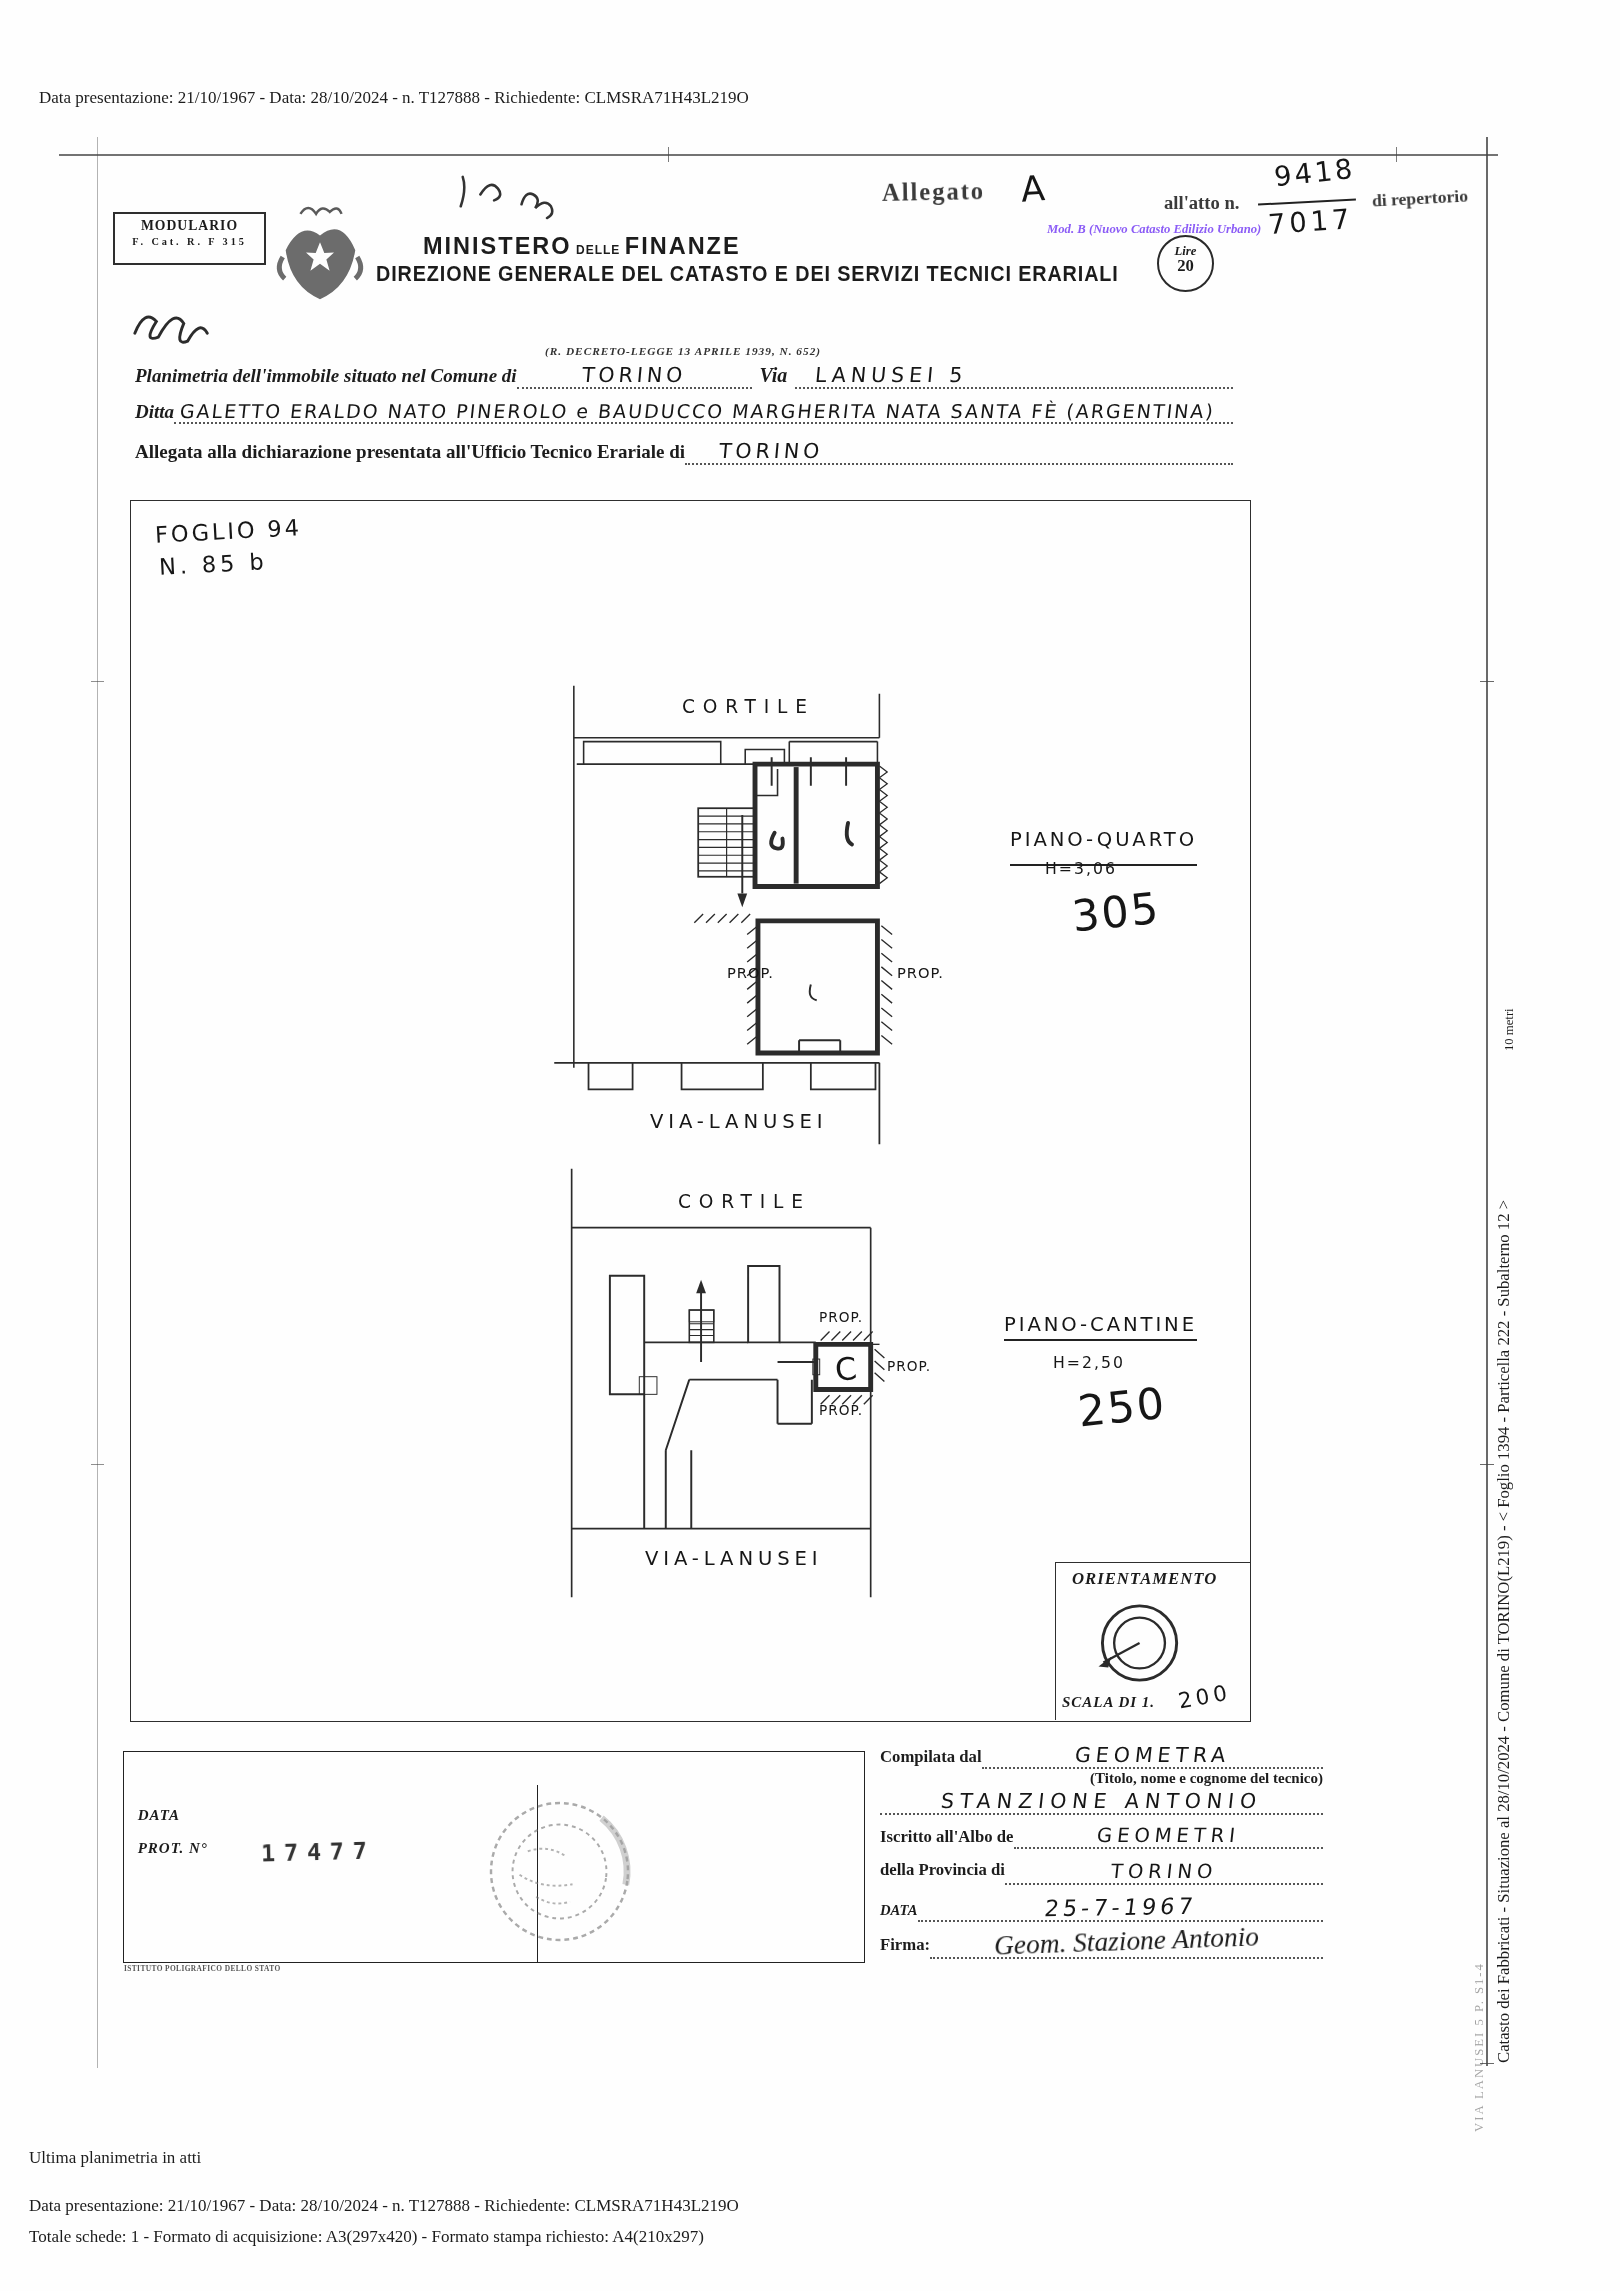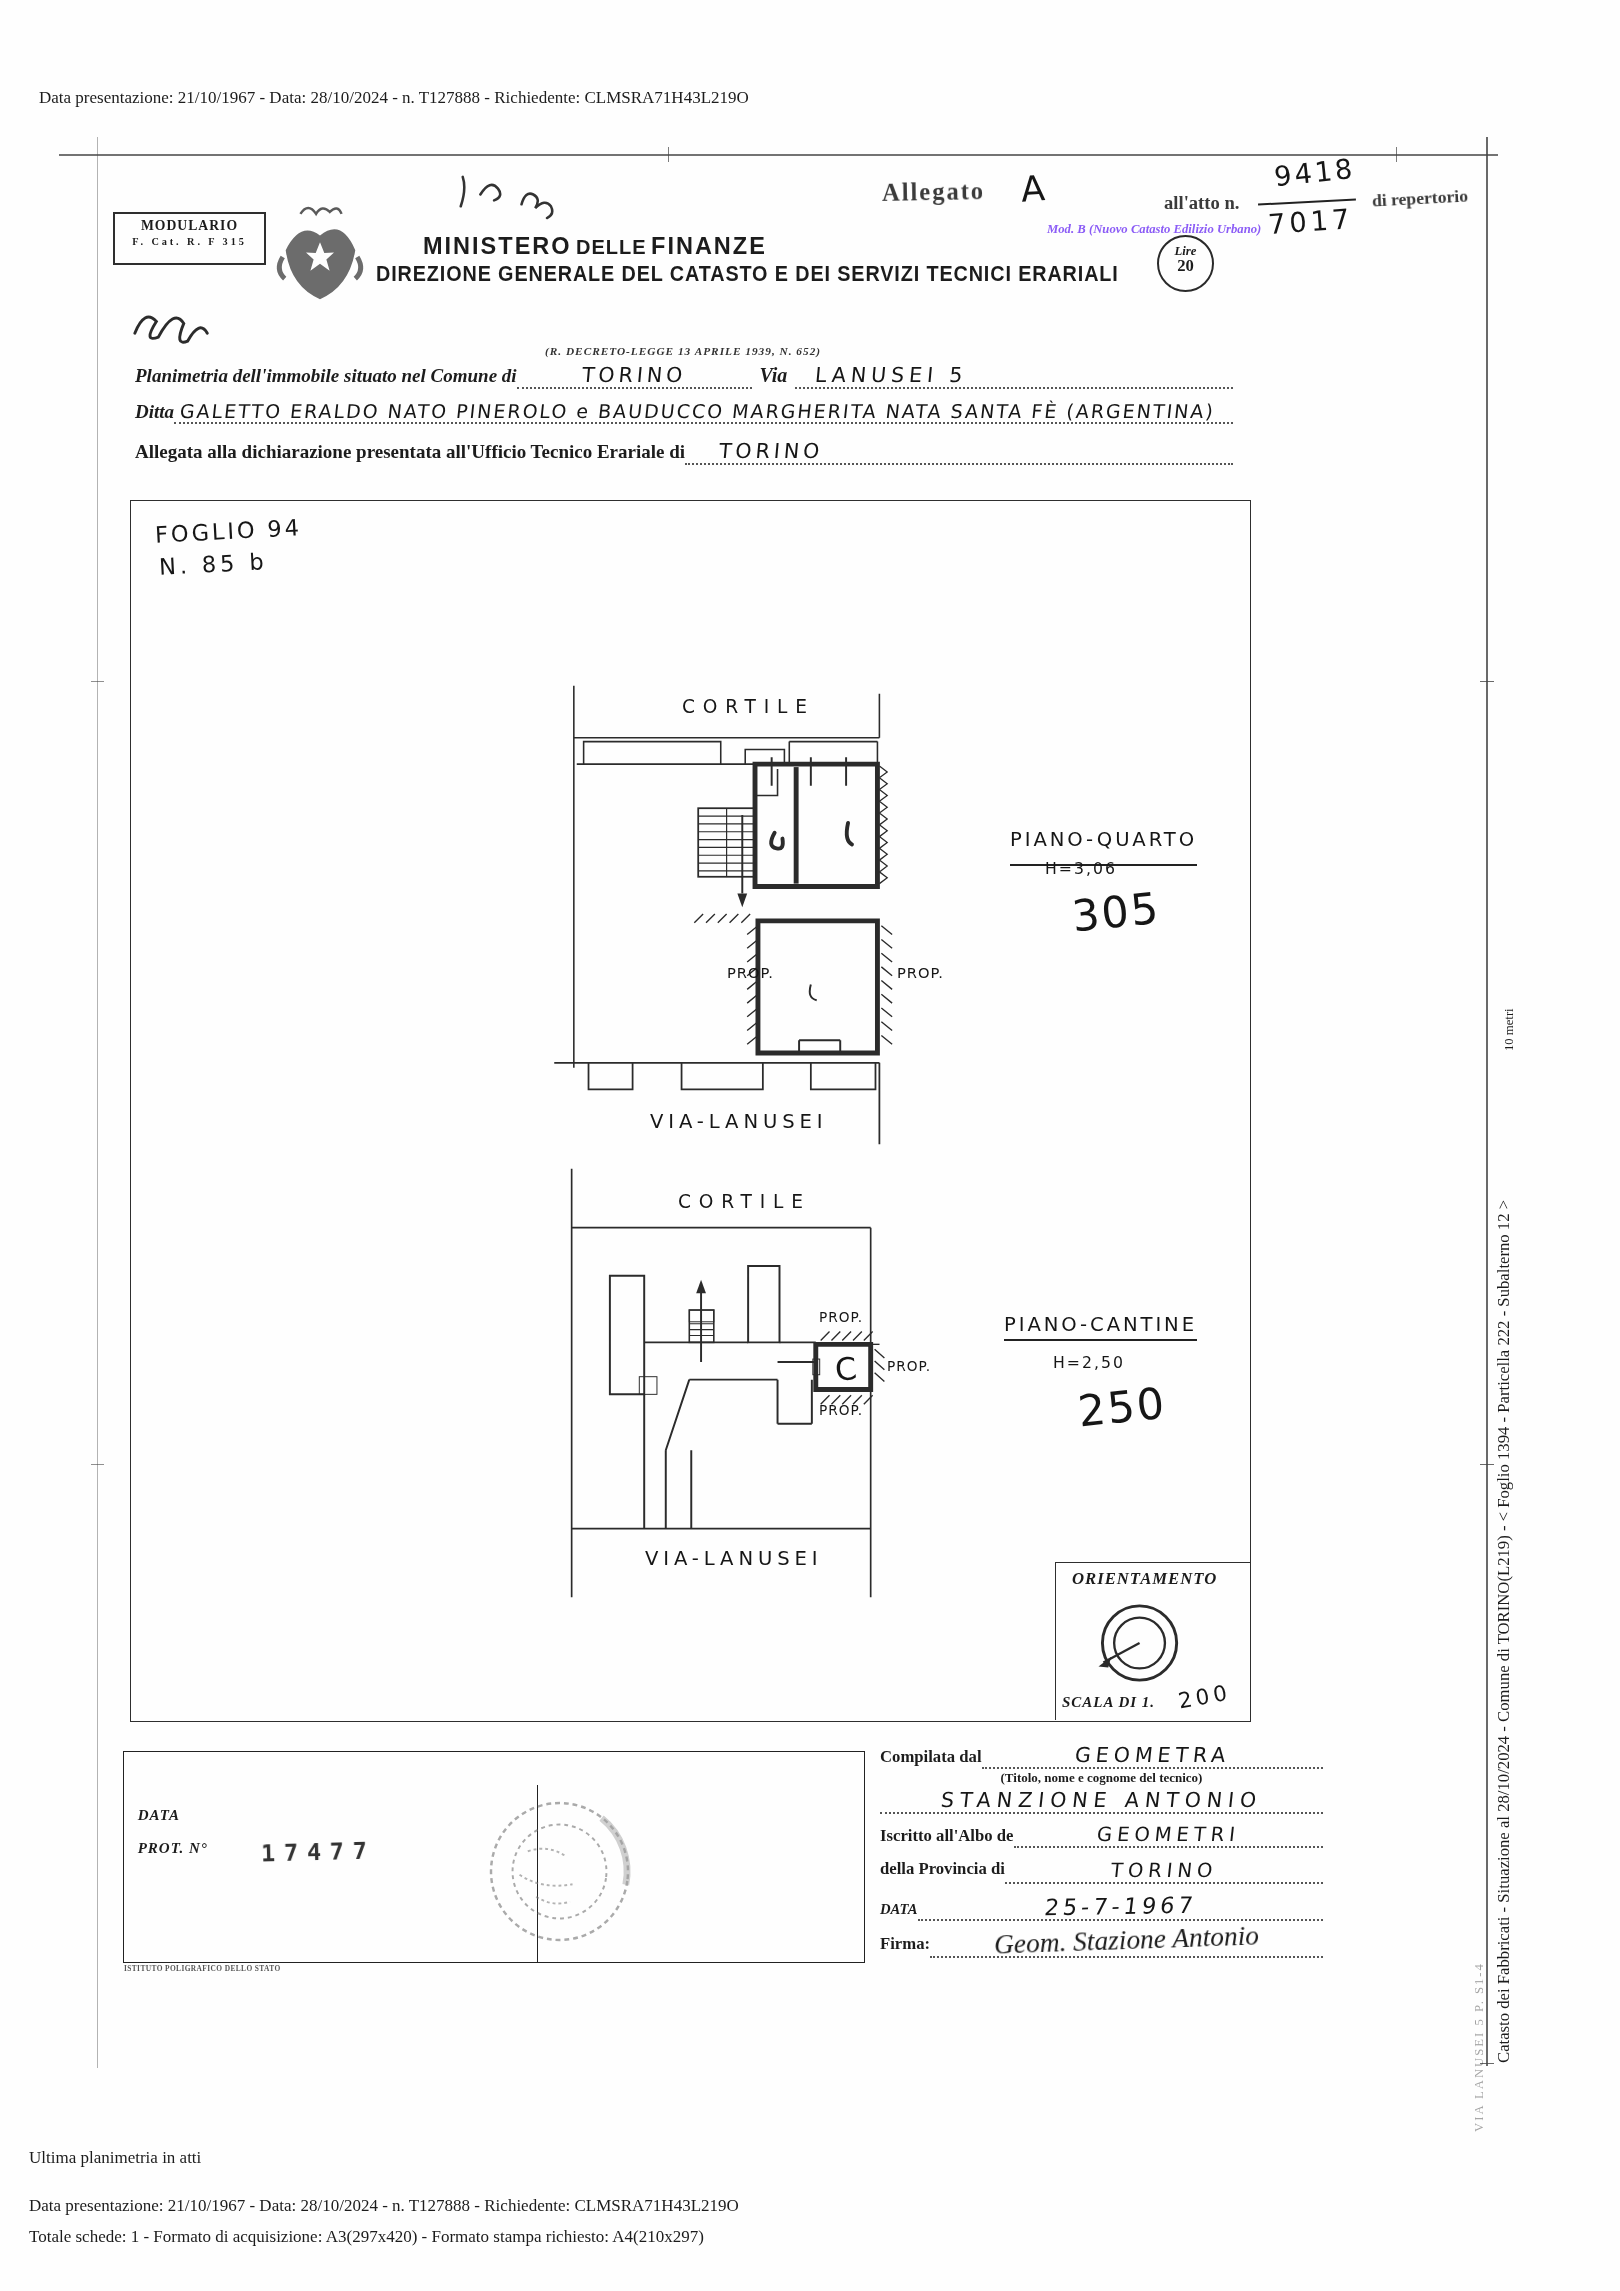--- a/index.html
+++ b/index.html
@@ -57,21 +57,21 @@
     <path d="M12,62 Q4,75 14,84 M88,62 Q96,75 86,84" stroke="#585858" stroke-width="5" fill="none"></path>
     <polygon points="50,47 54.4,57.8 64.3,57.4 56.5,64.6 59.8,76.1 50,69 40.2,76.1 43.5,64.6 35.7,57.4 45.6,57.8" fill="#ffffff"></polygon>
   </svg>
 
   <svg class="abs" style="left:449px;top:165px;" width="147" height="59" viewBox="0 0 150 60">
     <path d="M12,42 q6,-18 2,-30 m18,18 q10,-16 18,-6 q6,8 -4,12 m28,4 q4,-14 12,-10 q8,4 2,14 q10,-10 16,-2 q4,8 -4,12" stroke="#333" stroke-width="2.6" fill="none" stroke-linecap="round"></path>
   </svg>
 
   <div class="abs sans nowrap" style="left:423px;top:233px;">
     <span class="b smudge" style="font-size:23.5px;letter-spacing:2px;">MINISTERO</span>
-    <span class="b smudge" style="font-size:20px;letter-spacing:1px;">DELLE</span>
+    <span class="b smudge" style="font-size:12px;letter-spacing:1px;">DELLE</span>
     <span class="b smudge" style="font-size:23.5px;letter-spacing:2px;">FINANZE</span>
   </div>
   <div class="abs sans b smudge nowrap" style="left:376px;top:261px;font-size:22.5px;transform:scaleX(.88);transform-origin:left center;letter-spacing:1px;">DIREZIONE GENERALE DEL CATASTO E DEI SERVIZI TECNICI ERARIALI</div>
 
   <div class="abs" style="left:1157px;top:235px;width:53px;height:53px;border:2.5px solid #2a2a2a;border-radius:50%;text-align:center;">
     <div class="ser b i" style="font-size:12.7px;margin-top:7.8px;line-height:12.7px;">Lire</div>
     <div class="ser b" style="font-size:16.7px;line-height:16.7px;">20</div>
   </div>
 
   <svg class="abs" style="left:127px;top:292px;" width="93" height="54" viewBox="0 0 95 55">
@@ -183,21 +183,21 @@
       <path d="M80,70 q20,-10 40,0 M75,95 q25,12 55,2 M95,115 q18,8 35,0" stroke="#777" stroke-width="2" fill="none" stroke-dasharray="3 3"></path>
     </svg>
   </div>
   <div class="abs ser b nowrap" style="left:124px;top:1964px;font-size:7.4px;letter-spacing:0.4px;color:#2a2a2a;opacity:.8;filter:blur(0.5px);">ISTITUTO POLIGRAFICO DELLO STATO</div>
 
   <div class="abs" style="left:880px;top:1743px;width:443px;">
     <div style="display:flex;align-items:baseline;">
       <span class="ser b smudge" style="font-size:16.7px;">Compilata dal</span>
       <span class="dot" style="flex:1;text-align:center;"><span class="hand" style="font-size:20.6px;letter-spacing:4.9px;display:inline-block;transform:skewX(-6deg);">GEOMETRA</span></span>
     </div>
-    <div class="ser b smudge" style="text-align:center;font-size:13px;margin-top:1px;">(Titolo, nome e cognome del tecnico)</div>
+    <div class="ser b smudge" style="text-align:right;font-size:15px;margin-top:1px;">(Titolo, nome e cognome del tecnico)</div>
     <div class="dot" style="text-align:center;margin-top:2px;"><span class="hand" style="font-size:20.6px;letter-spacing:5.9px;display:inline-block;transform:skewX(-6deg);">STANZIONE ANTONIO</span></div>
     <div style="display:flex;align-items:baseline;margin-top:8.8px;">
       <span class="ser b smudge" style="font-size:16.7px;">Iscritto all'Albo de</span>
       <span class="dot" style="flex:1;text-align:center;"><span class="hand" style="font-size:19.6px;letter-spacing:4.9px;display:inline-block;transform:skewX(-6deg);">GEOMETRI</span></span>
     </div>
     <div style="display:flex;align-items:flex-start;margin-top:10.8px;">
       <span class="ser b smudge" style="font-size:16.7px;">della Provincia di</span>
       <span class="dot" style="flex:1;text-align:center;"><span class="hand" style="font-size:19.6px;letter-spacing:4.9px;display:inline-block;transform:skewX(-6deg);">TORINO</span></span>
     </div>
     <div style="display:flex;align-items:baseline;margin-top:9.8px;">

